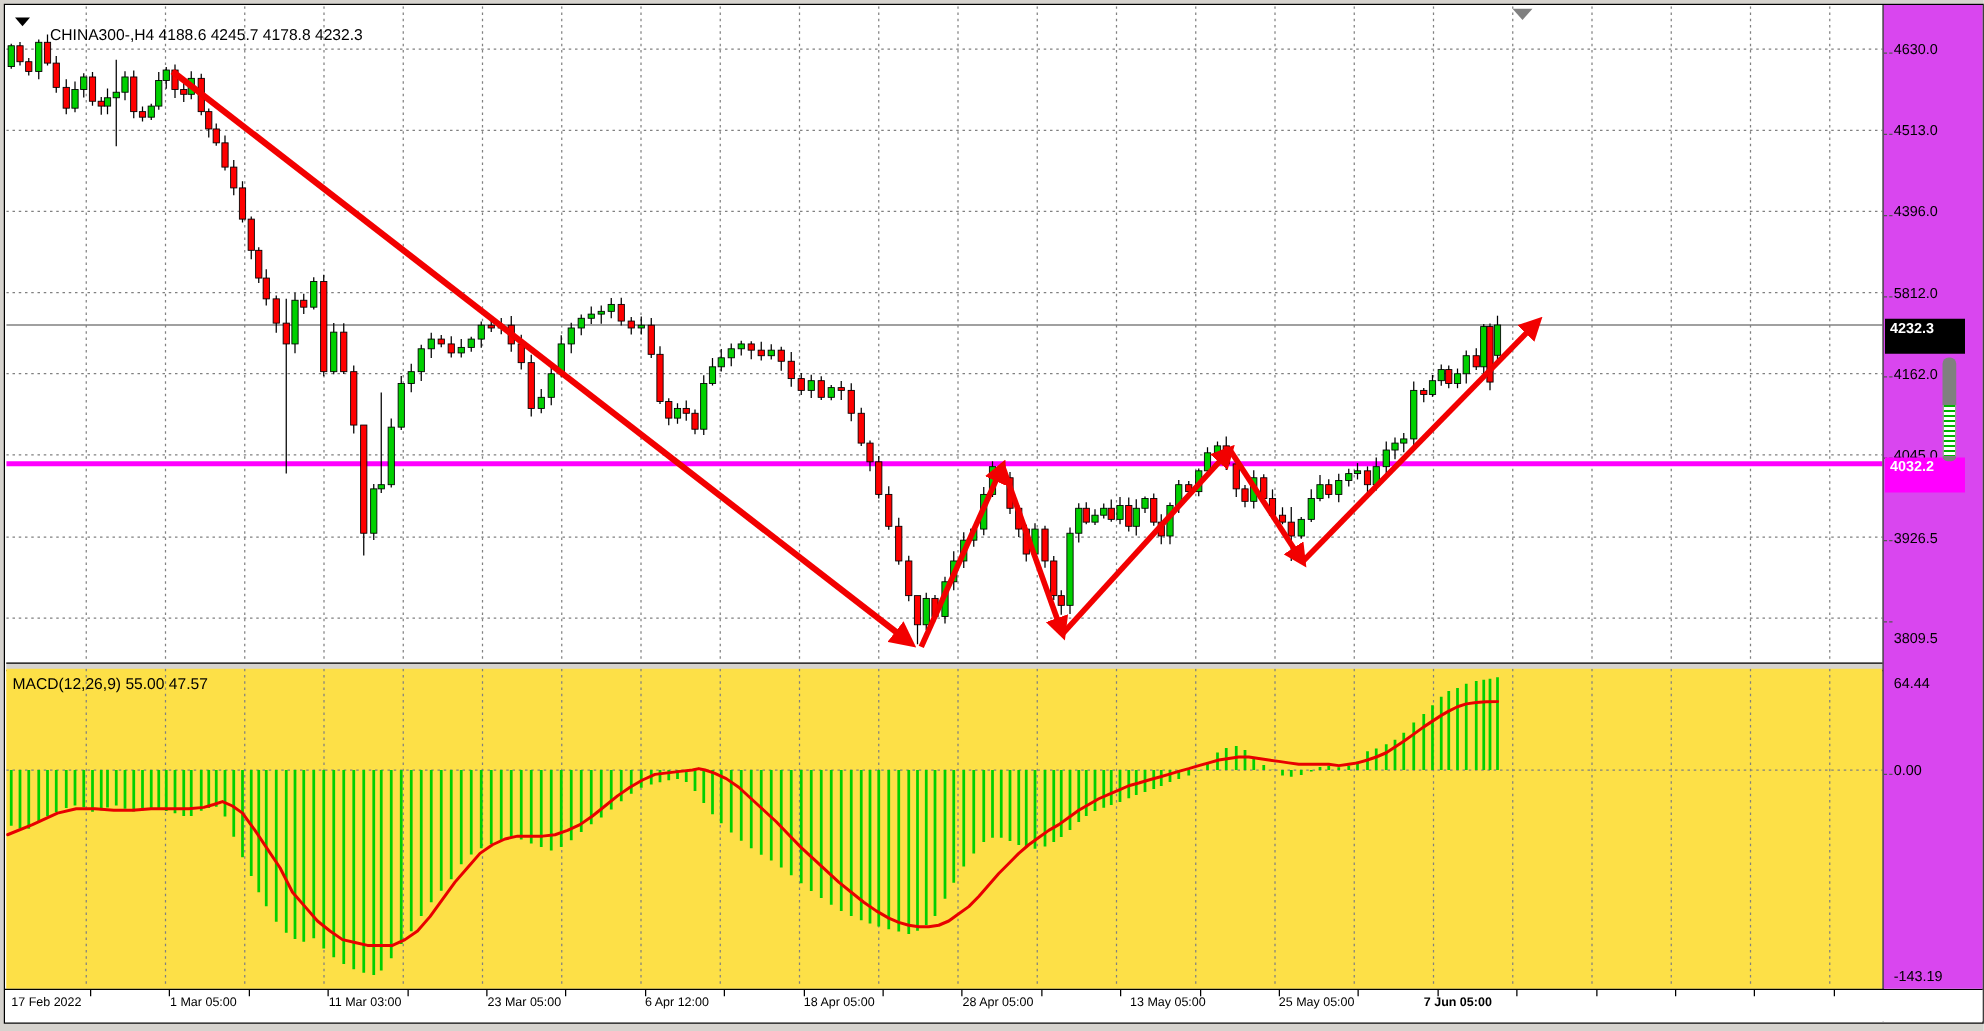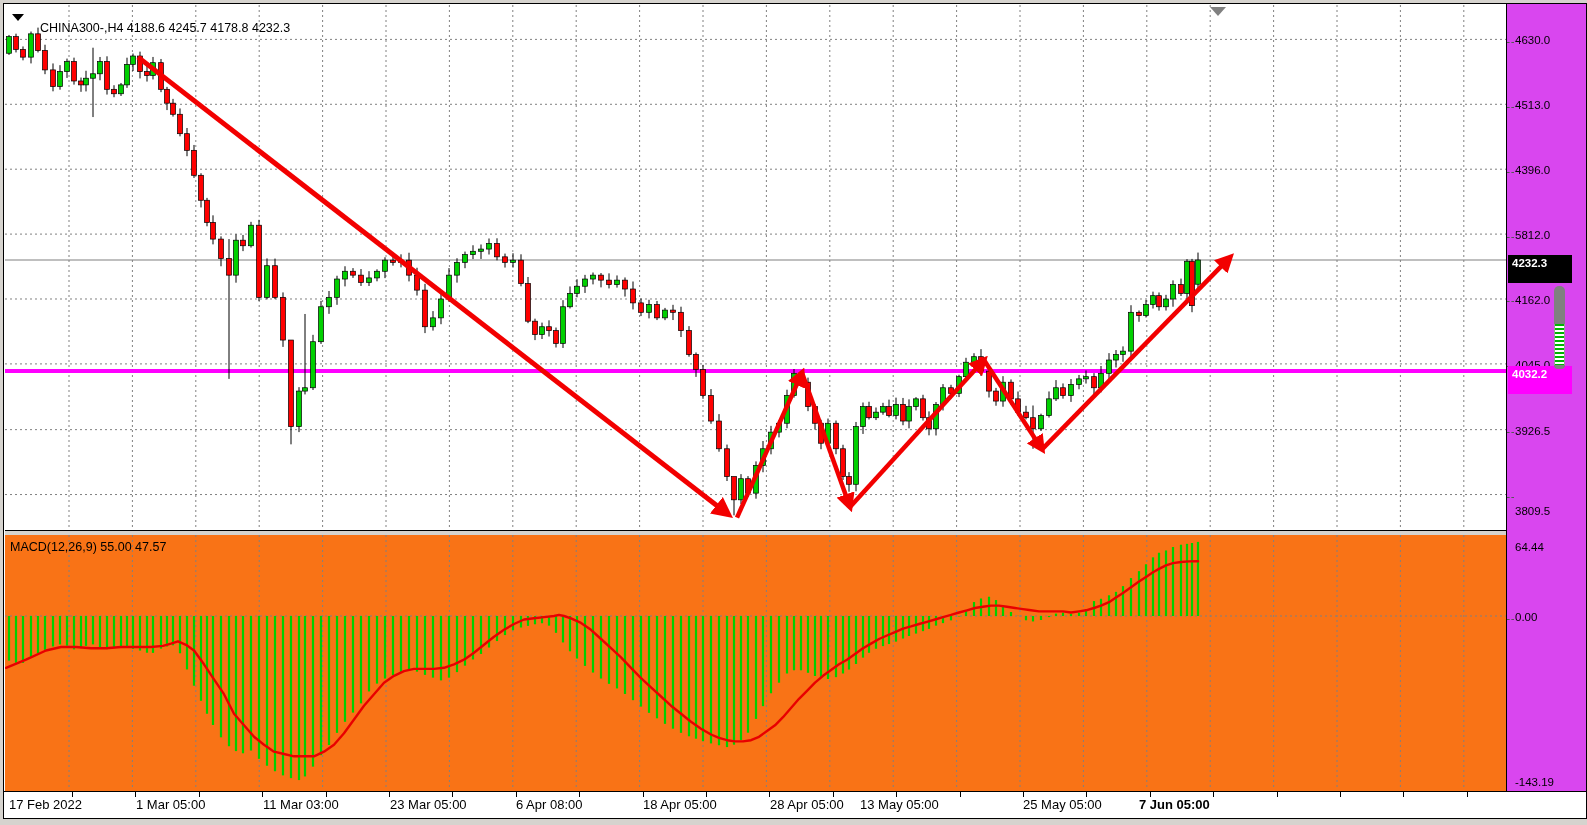--- a/index.html
+++ b/index.html
@@ -1,35 +1,35 @@
 <!DOCTYPE html>
 <html><head>
 <meta charset="utf-8">
 <style>
   html,body{margin:0;padding:0;}
   body{width:1587px;height:825px;position:relative;background:#d6d3ce;font-family:"Liberation Sans",sans-serif;overflow:hidden;}
   #chart-window{position:absolute;left:3px;top:3px;width:1582px;height:814px;background:#ffffff;border:1px solid #000;}
   
   #main-panel{position:absolute;left:1px;top:1px;width:1501px;height:525px;background:#fff;}
   #splitter{position:absolute;left:1px;top:526px;width:1501px;height:5px;background:#d6d3ce;border-top:1px solid #000;border-bottom:1px solid #000;cursor:row-resize;}
-  #macd-panel{position:absolute;left:1px;top:531px;width:1501px;height:256px;background:#f97316;}
+  #macd-panel{position:absolute;left:1px;top:531px;width:1501px;height:256px;background:#fde047;}
   #axis-sep-vert{position:absolute;left:1502px;top:0;width:1px;height:813px;background:#000;}
   #time-axis-line{position:absolute;left:0;top:787px;width:1582px;height:1px;background:#000;}
   #price-axis{position:absolute;left:1503px;top:0;width:79px;height:787px;background:#d946ef;}
   #time-axis{position:absolute;left:0;top:788px;width:1582px;height:25px;background:#fff;}
   svg{position:absolute;left:0;top:0;}
   .panel-label{position:absolute;font-size:12.5px;color:#000;white-space:nowrap;z-index:5;}
   #symbol-title{left:23px;top:16px;margin-left:12px;}
   #macd-title{left:5px;top:5px;}
   #title-dropdown{position:absolute;left:7px;top:9px;width:0;height:0;border-left:6px solid transparent;border-right:6px solid transparent;border-top:7px solid #000;cursor:pointer;}
   #shift-marker{position:absolute;left:1205px;top:2px;width:0;height:0;border-left:8px solid transparent;border-right:8px solid transparent;border-top:9px solid #808080;cursor:pointer;z-index:6;}
   .price-label{position:absolute;left:8px;font-size:11.5px;color:#000;white-space:nowrap;}
   .price-tickmark{position:absolute;left:0;width:7px;border-top:1px dashed #555;}
   .price-box{position:absolute;left:1px;width:60px;height:28px;font-size:11.5px;color:#fff;line-height:16px;padding-left:4px;z-index:4;font-weight:bold;}
-  .time-label{position:absolute;top:5px;font-size:13px;color:#000;white-space:nowrap;}
+  .time-label{position:absolute;top:5px;font-size:10px;color:#000;white-space:nowrap;}
   .time-tick{position:absolute;top:0;width:1px;height:5px;background:#000;}
   #scroll-widget{position:absolute;left:1550px;top:282px;width:11px;height:83px;z-index:7;cursor:pointer;}
   #scroll-thumb{position:absolute;left:0;top:0;width:11px;height:38px;background:#808080;border-radius:5px 5px 0 0;}
   #scroll-stripes{position:absolute;left:0;top:38px;width:11px;height:41px;background:repeating-linear-gradient(180deg,#00b400 0px,#00b400 2px,#ffffff 2px,#ffffff 4px);border-left:1px solid #9a9a9a;border-right:1px solid #9a9a9a;box-sizing:border-box;}
   #scroll-cap{position:absolute;left:0;top:79px;width:11px;height:4px;background:#808080;border-radius:0 0 4px 4px;}
 </style>
 </head>
 <body>
 
 <div id="chart-window">
@@ -664,24 +664,24 @@
       <div class="time-tick" style="left: 1145.8px;"></div>
       <div class="time-tick" style="left: 1209.2px;"></div>
       <div class="time-tick" style="left: 1272.6px;"></div>
       <div class="time-tick" style="left: 1336px;"></div>
       <div class="time-tick" style="left: 1399.4px;"></div>
       <div class="time-tick" style="left: 1462.8px;"></div>
       <div class="time-label" style="left: 5px;">17 Feb 2022</div>
       <div class="time-label" style="left: 132px;">1 Mar 05:00</div>
       <div class="time-label" style="left: 259px;">11 Mar 03:00</div>
       <div class="time-label" style="left: 386px;">23 Mar 05:00</div>
-      <div class="time-label" style="left: 512px;">6 Apr 08:00</div>
+      <div class="time-label" style="left: 512px;">6 Apr 12:00</div>
       <div class="time-label" style="left: 639px;">18 Apr 05:00</div>
       <div class="time-label" style="left: 766px;">28 Apr 05:00</div>
-      <div class="time-label" style="left: 856px;">13 May 05:00</div>
+      <div class="time-label" style="left: 900px;">13 May 05:00</div>
       <div class="time-label" style="left: 1019px;">25 May 05:00</div>
       <div class="time-label" style="left: 1135px; font-weight: bold;">7 Jun 05:00</div>
     </div>
 
   <div id="scroll-widget">
     <div id="scroll-thumb"></div>
     <div id="scroll-stripes"></div>
     <div id="scroll-cap"></div>
   </div>
 

